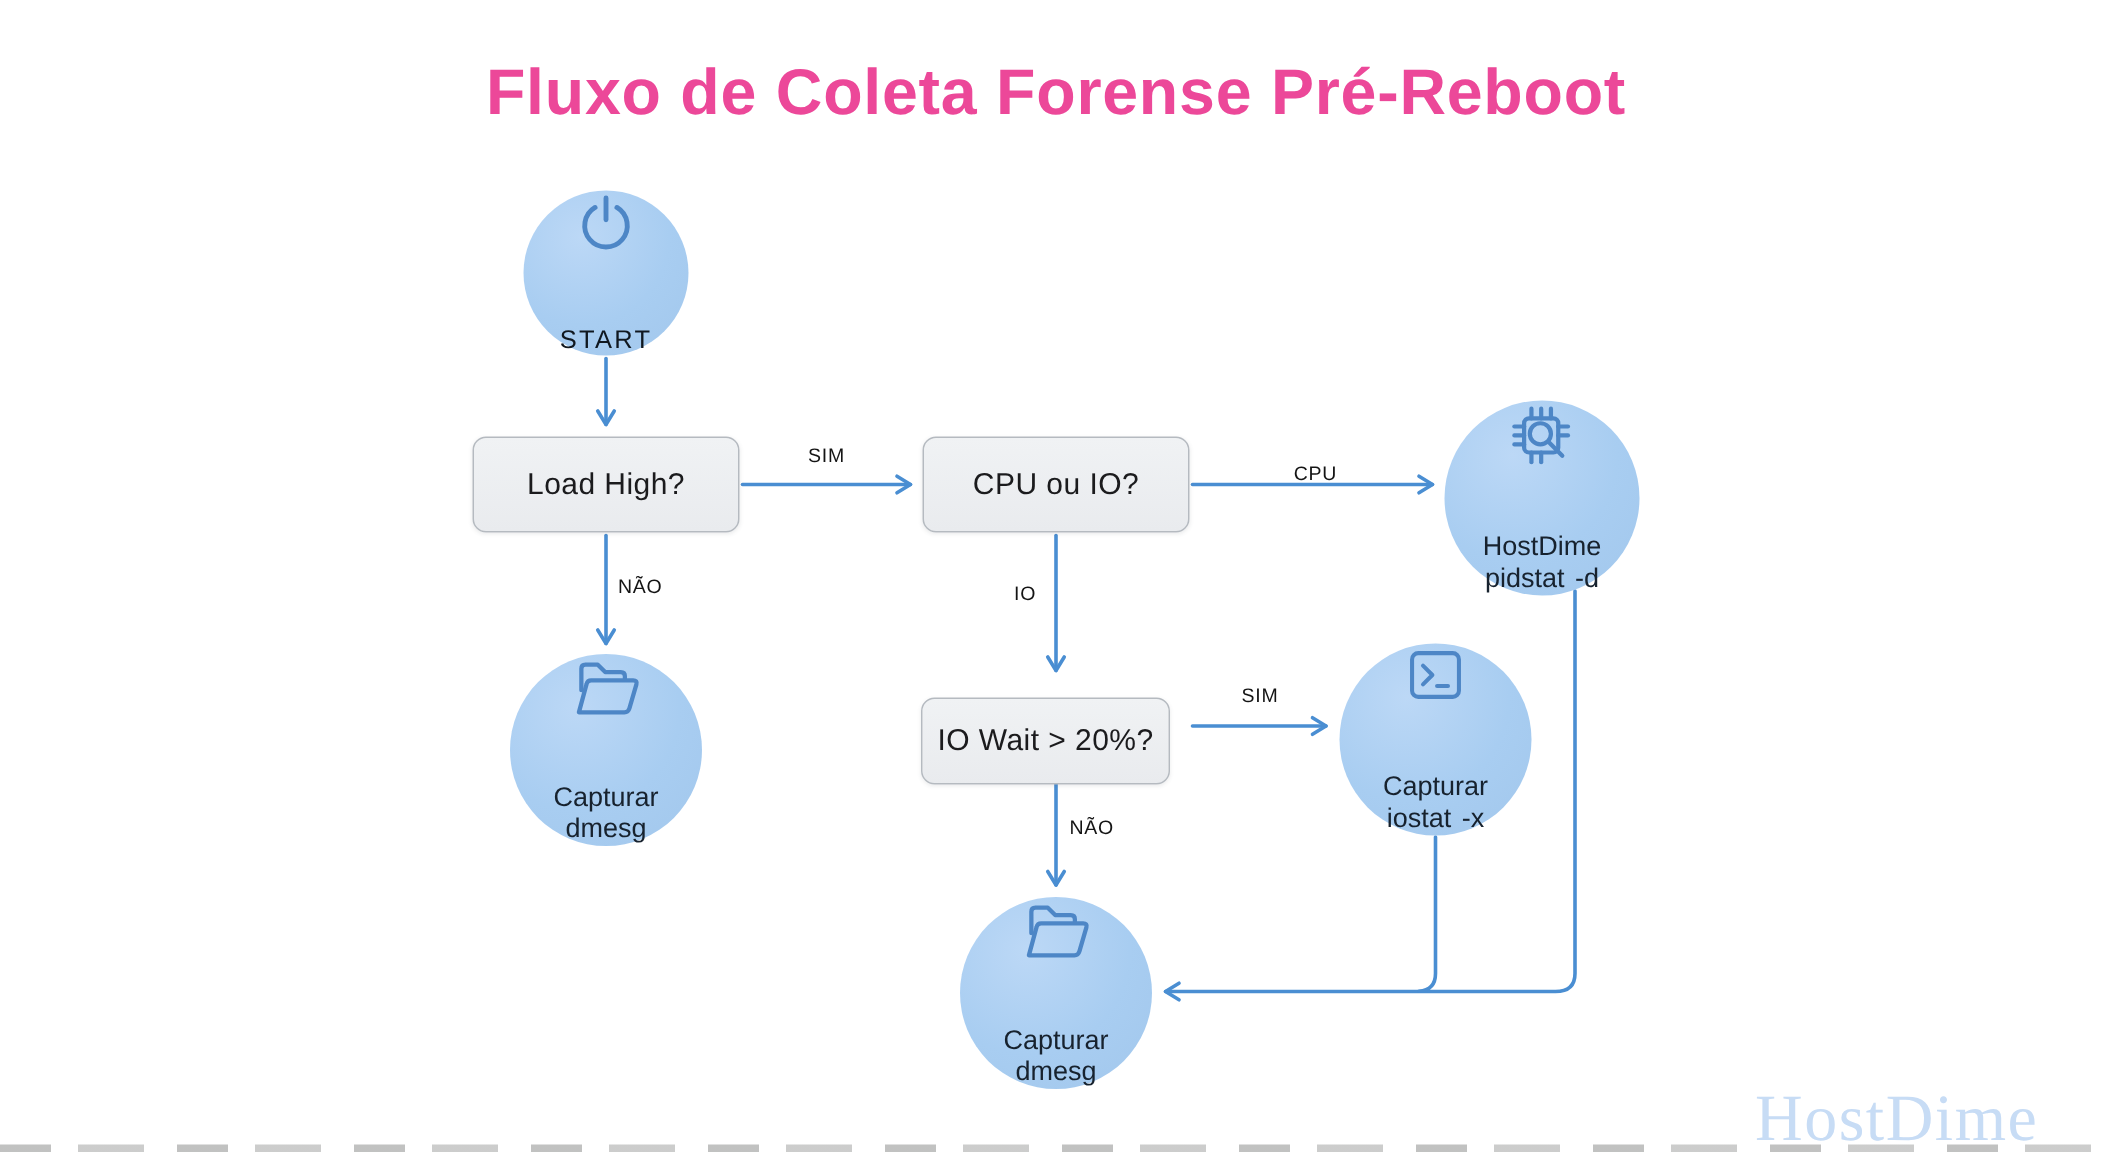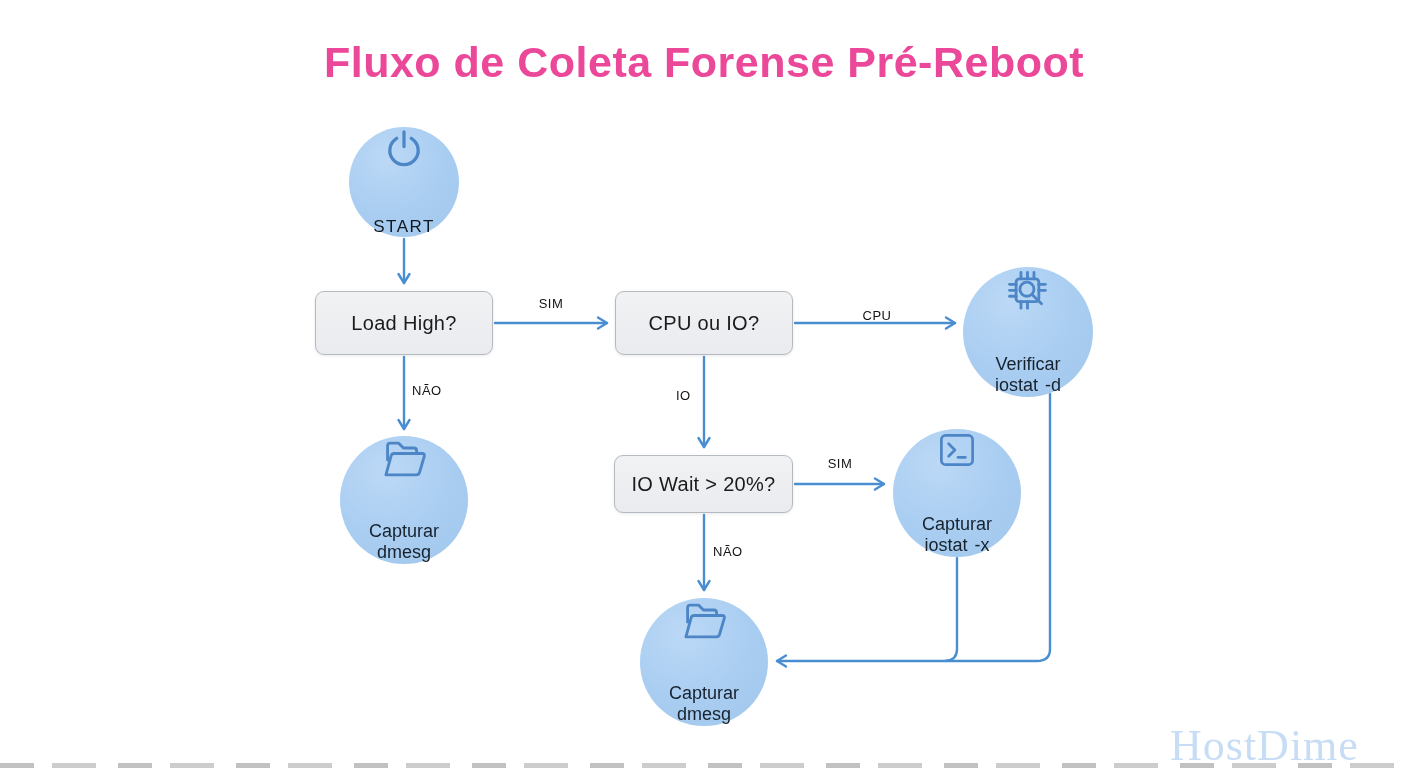--- a/index.html
+++ b/index.html
@@ -131,34 +131,34 @@
         <line x1="7" y1="21.5" x2="13" y2="21.5"></line>
         <line x1="7" y1="27" x2="13" y2="27"></line>
         <line x1="34" y1="16" x2="40" y2="16"></line>
         <line x1="34" y1="21.5" x2="40" y2="21.5"></line>
         <line x1="17.5" y1="32" x2="17.5" y2="38"></line>
         <line x1="23.5" y1="32" x2="23.5" y2="38"></line>
         <circle cx="23" cy="20.5" r="6.5"></circle>
         <line x1="27.8" y1="25.3" x2="36.5" y2="34"></line>
       </svg>
     </span>
-    <span class="clabel">Verificar iostat -d</span>
+    <span class="clabel">HostDime pidstat -d</span>
   </div>
 
   <div class="node circle" style="left:340px;top:436px;width:128px;height:128px">
     <span class="icon">
       <svg width="54" height="46" viewBox="0 0 48 42" fill="none" stroke="#4d86c6" stroke-width="2.6" stroke-linecap="round" stroke-linejoin="round">
         <path d="M9 22 L9 9 Q9 6.5 11.5 6.5 L19 6.5 L23.5 11 L33 11 Q35.5 11 35.5 13.5 L35.5 15.5"></path>
         <path d="M7.5 35.5 L12.2 18.2 Q12.7 16 15 16 L40.5 16 Q43.2 16 42.5 18.5 L38.2 33.2 Q37.6 35.5 35.2 35.5 Z"></path>
       </svg>
     </span>
     <span class="clabel">Capturar dmesg</span>
   </div>
 
-  <div class="node box" style="left:614px;top:455px;width:179px;height:58px">
+  <div class="node box" style="left:614px;top:465px;width:166px;height:58px">
     <span>IO Wait &gt; 20%?</span>
   </div>
 
   <div class="node circle" style="left:893px;top:429px;width:128px;height:128px">
     <span class="icon">
       <svg width="50" height="42" viewBox="0 0 48 40" fill="none" stroke="#4d86c6" stroke-width="2.6" stroke-linecap="round" stroke-linejoin="round">
         <rect x="9" y="6" width="30" height="28" rx="4"></rect>
         <path d="M16 14 L22 20 L16 26"></path>
         <line x1="25" y1="27" x2="32" y2="27"></line>
       </svg>

